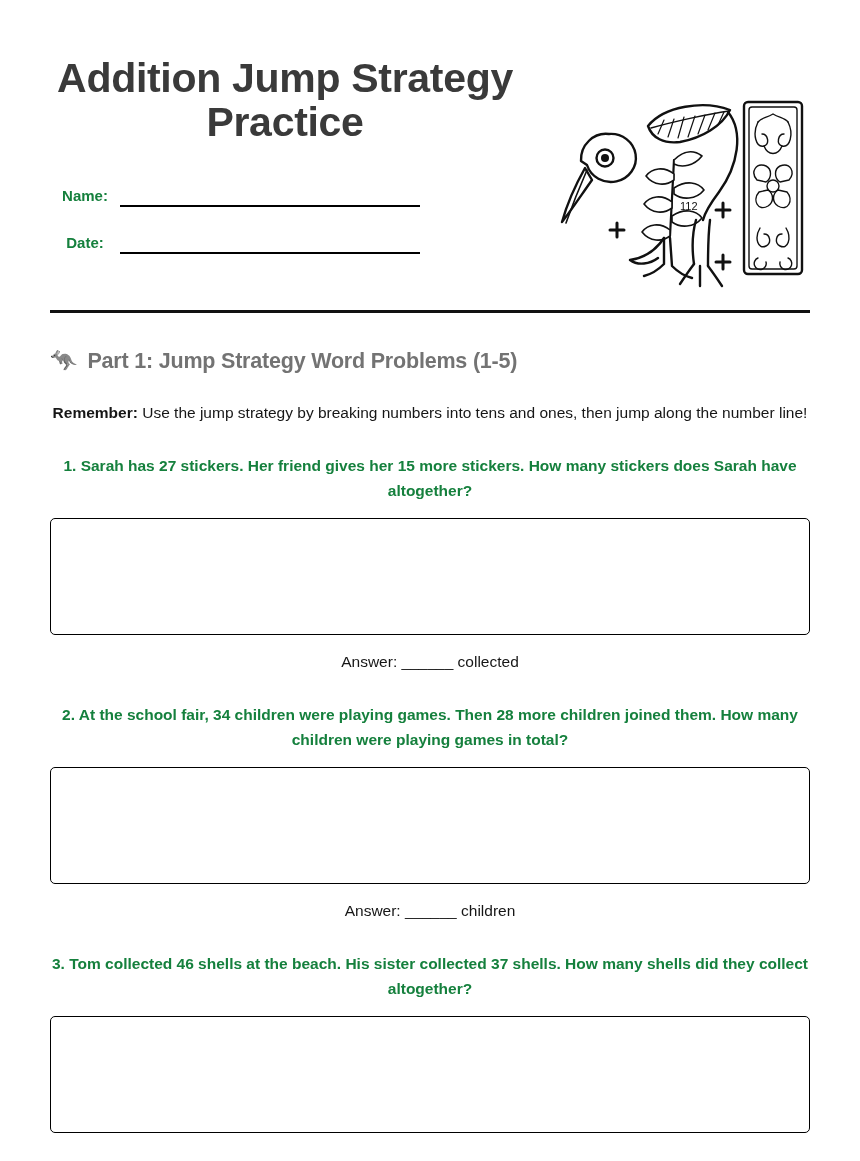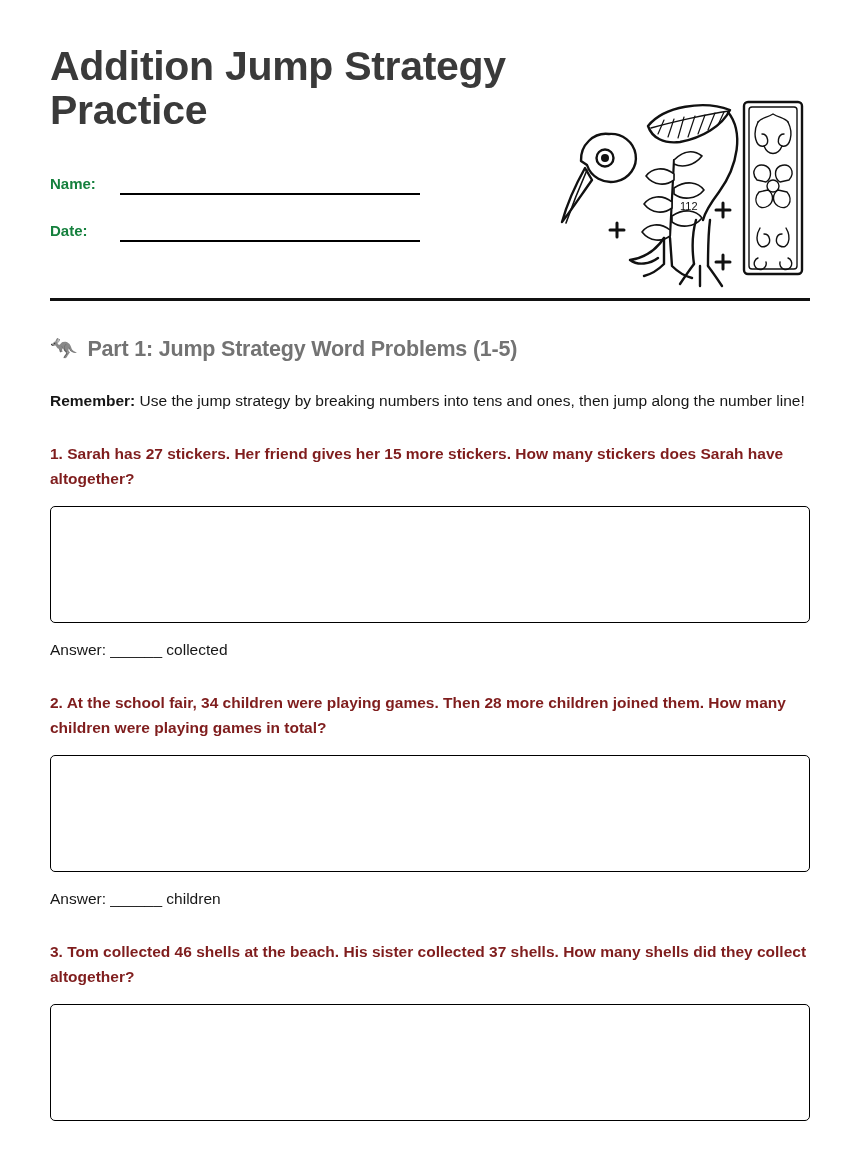--- a/index.html
+++ b/index.html
@@ -13,21 +13,22 @@
     position: relative;
     overflow: hidden;
     font-family: "Liberation Sans", sans-serif;
     color: #000000;
   }
   .page {
     position: relative;
     width: 860px;
     height: 959px;
     box-sizing: border-box;
-    padding: 0 50px;
+    padding: 12px 50px;
+    text-align: center;
   }
 
   
   .header-row {
     position: relative;
     padding-top: 44px;
   }
   .title {
     font-size: 41px;
     line-height: 1.08;
@@ -104,21 +105,21 @@
     color: #161616;
     max-width: 760px;
   }
   .remember b { font-weight: bold; }
 
   .question {
     margin-top: 28px;
     font-size: 15.5px;
     font-weight: bold;
     line-height: 1.62;
-    color: #7f1d1d;
+    color: #15803d;
     max-width: 760px;
   }
 
   .work-box {
     margin-top: 15px;
     width: 760px;
     height: 117px;
     border: 1.6px solid #000;
     border-radius: 5px;
     box-sizing: border-box;

